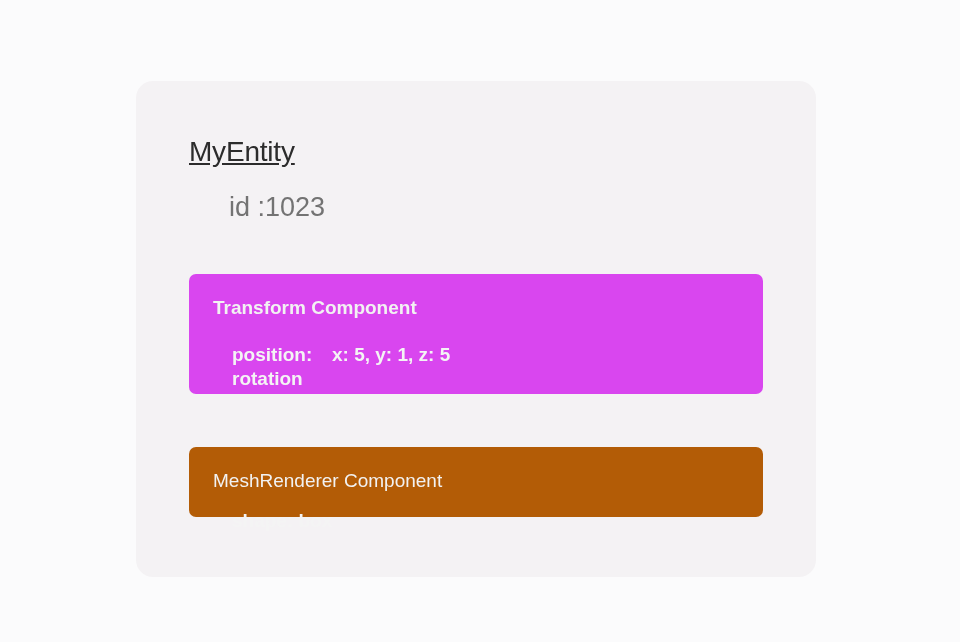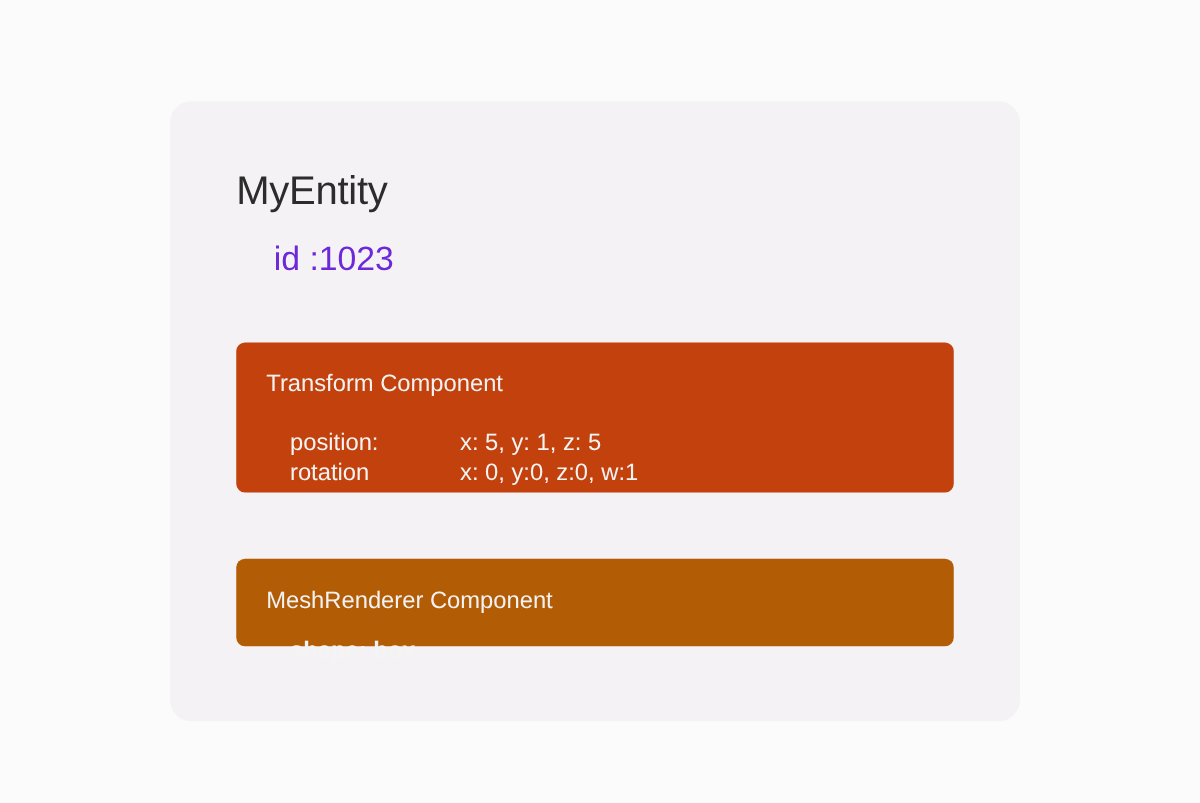--- a/index.html
+++ b/index.html
@@ -22,49 +22,51 @@
     height: 496px;
     background: #f4f2f4;
     border-radius: 17px;
     box-sizing: border-box;
   }
 
   #entity-title {
     position: absolute;
     left: 53px;
     top: 48px;
-    font-size: 32px;
+    font-size: 28px;
     line-height: 46px;
     color: #2c2c2c;
     letter-spacing: -0.2px;
     white-space: nowrap;
+    text-decoration: underline;
   }
 
   #entity-id {
     position: absolute;
-    left: 83px;
+    left: 93px;
     top: 110px;
     font-size: 27px;
     line-height: 32px;
-    color: #6d28d9;
+    color: #737373;
     white-space: nowrap;
   }
 
   .component-box {
     position: absolute;
     left: 53px;
     width: 574px;
     border-radius: 7px;
     box-sizing: border-box;
   }
 
   #component-transform {
     top: 193px;
     height: 120px;
-    background: #c2410c;
+    background: #d946ef;
+    font-weight: bold;
   }
 
   #component-meshrenderer {
     top: 366px;
     height: 70px;
     background: #b35c06;
   }
 
   .component-title {
     position: absolute;
@@ -100,42 +102,40 @@
     flex: 0 0 100px;
   }
 
   .property-key.inline {
     width: auto;
     flex: 0 0 auto;
   }
 
   .property-value {
     flex: 0 0 auto;
-    margin-left: 36px;
   }
 </style>
 </head>
 <body>
 
 <div id="entity-card">
 
   <div id="entity-title">MyEntity</div>
 
   <div id="entity-id">id :1023</div>
 
   <div id="component-transform" class="component-box">
     <div class="component-title">Transform Component</div>
     <div class="property-list">
       <div class="property-row">
         <span class="property-key">position:</span>
         <span class="property-value">x: 5, y: 1, z: 5</span>
       </div>
       <div class="property-row">
         <span class="property-key">rotation</span>
-        <span class="property-value">x: 0, y:0, z:0, w:1</span>
       </div>
     </div>
   </div>
 
   <div id="component-meshrenderer" class="component-box">
     <div class="component-title">MeshRenderer Component</div>
     <div class="property-list">
       <div class="property-row">
         <span class="property-key inline">shape: box</span>
         <span class="property-value"></span>

